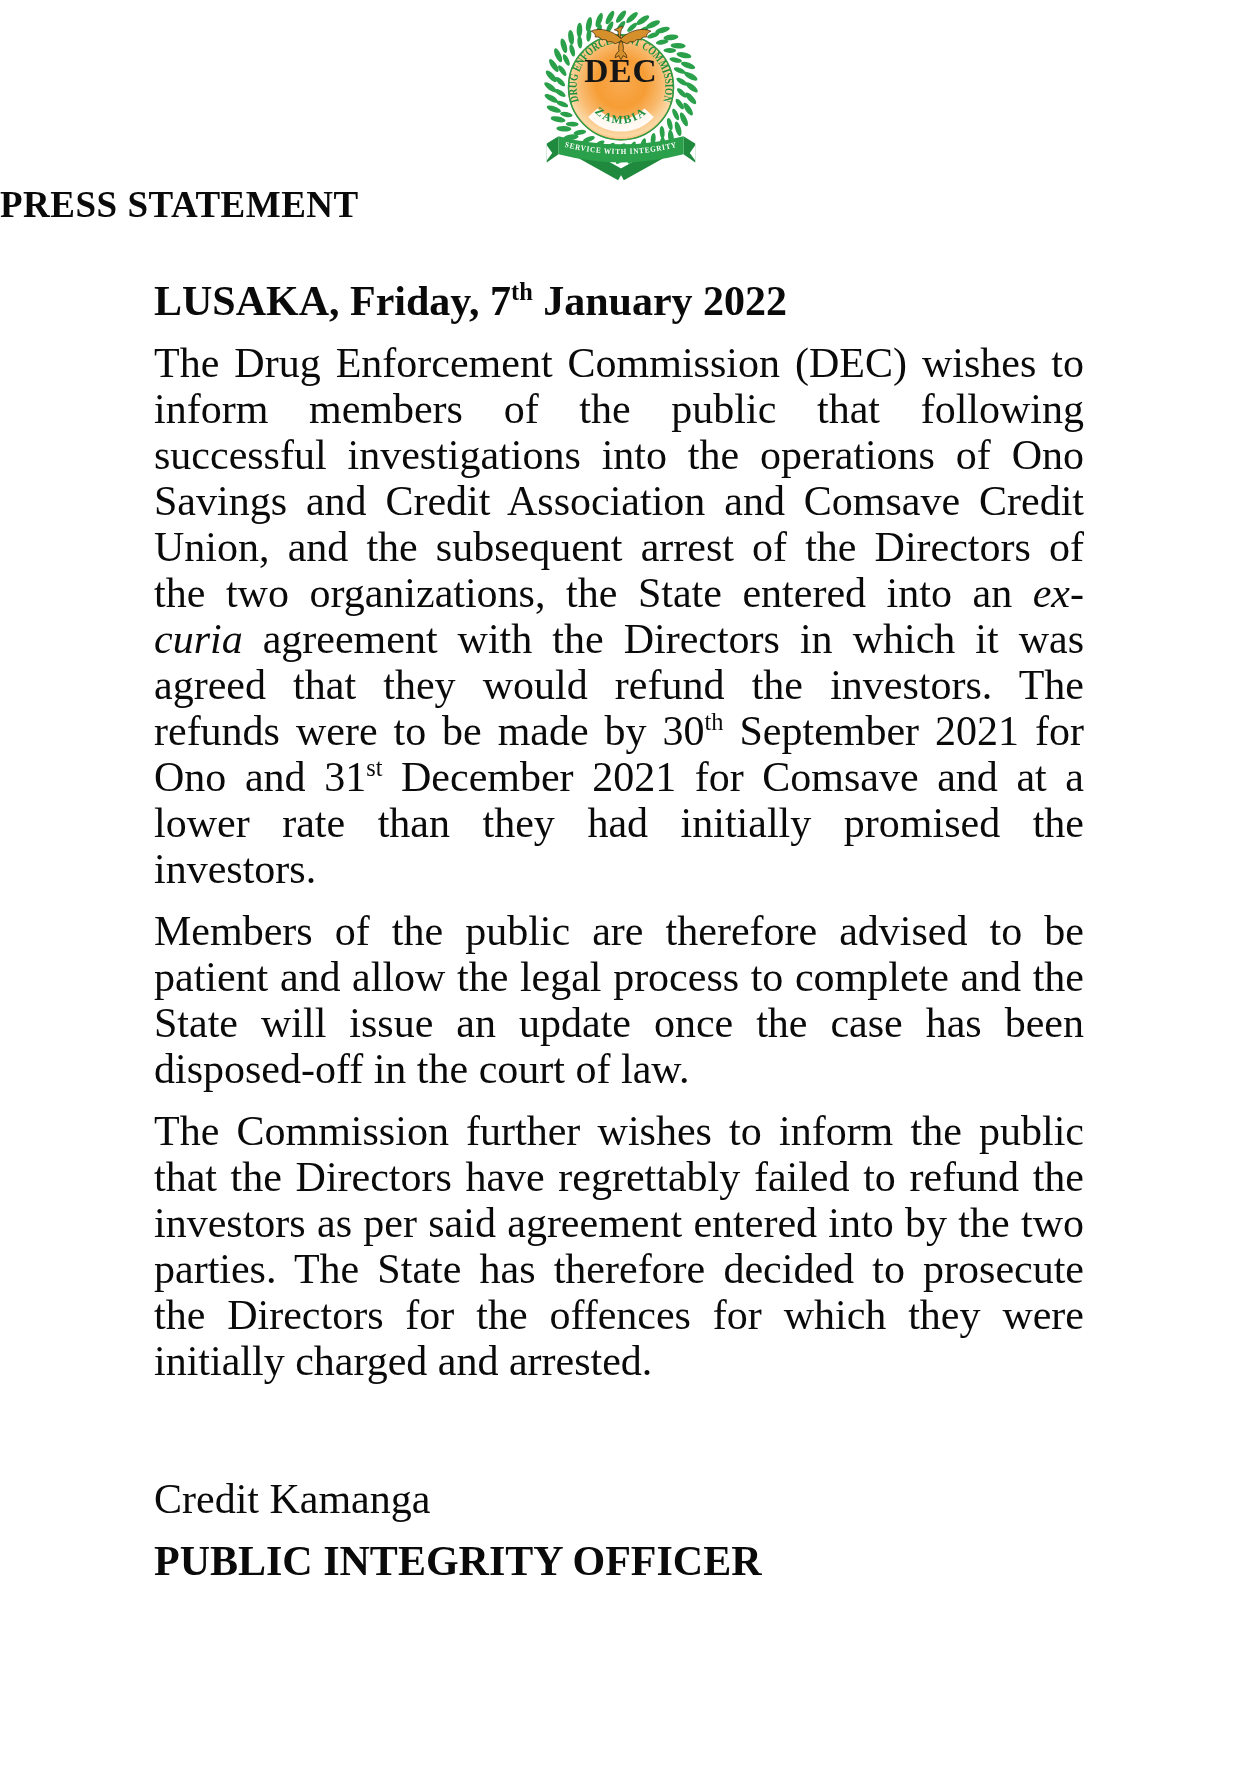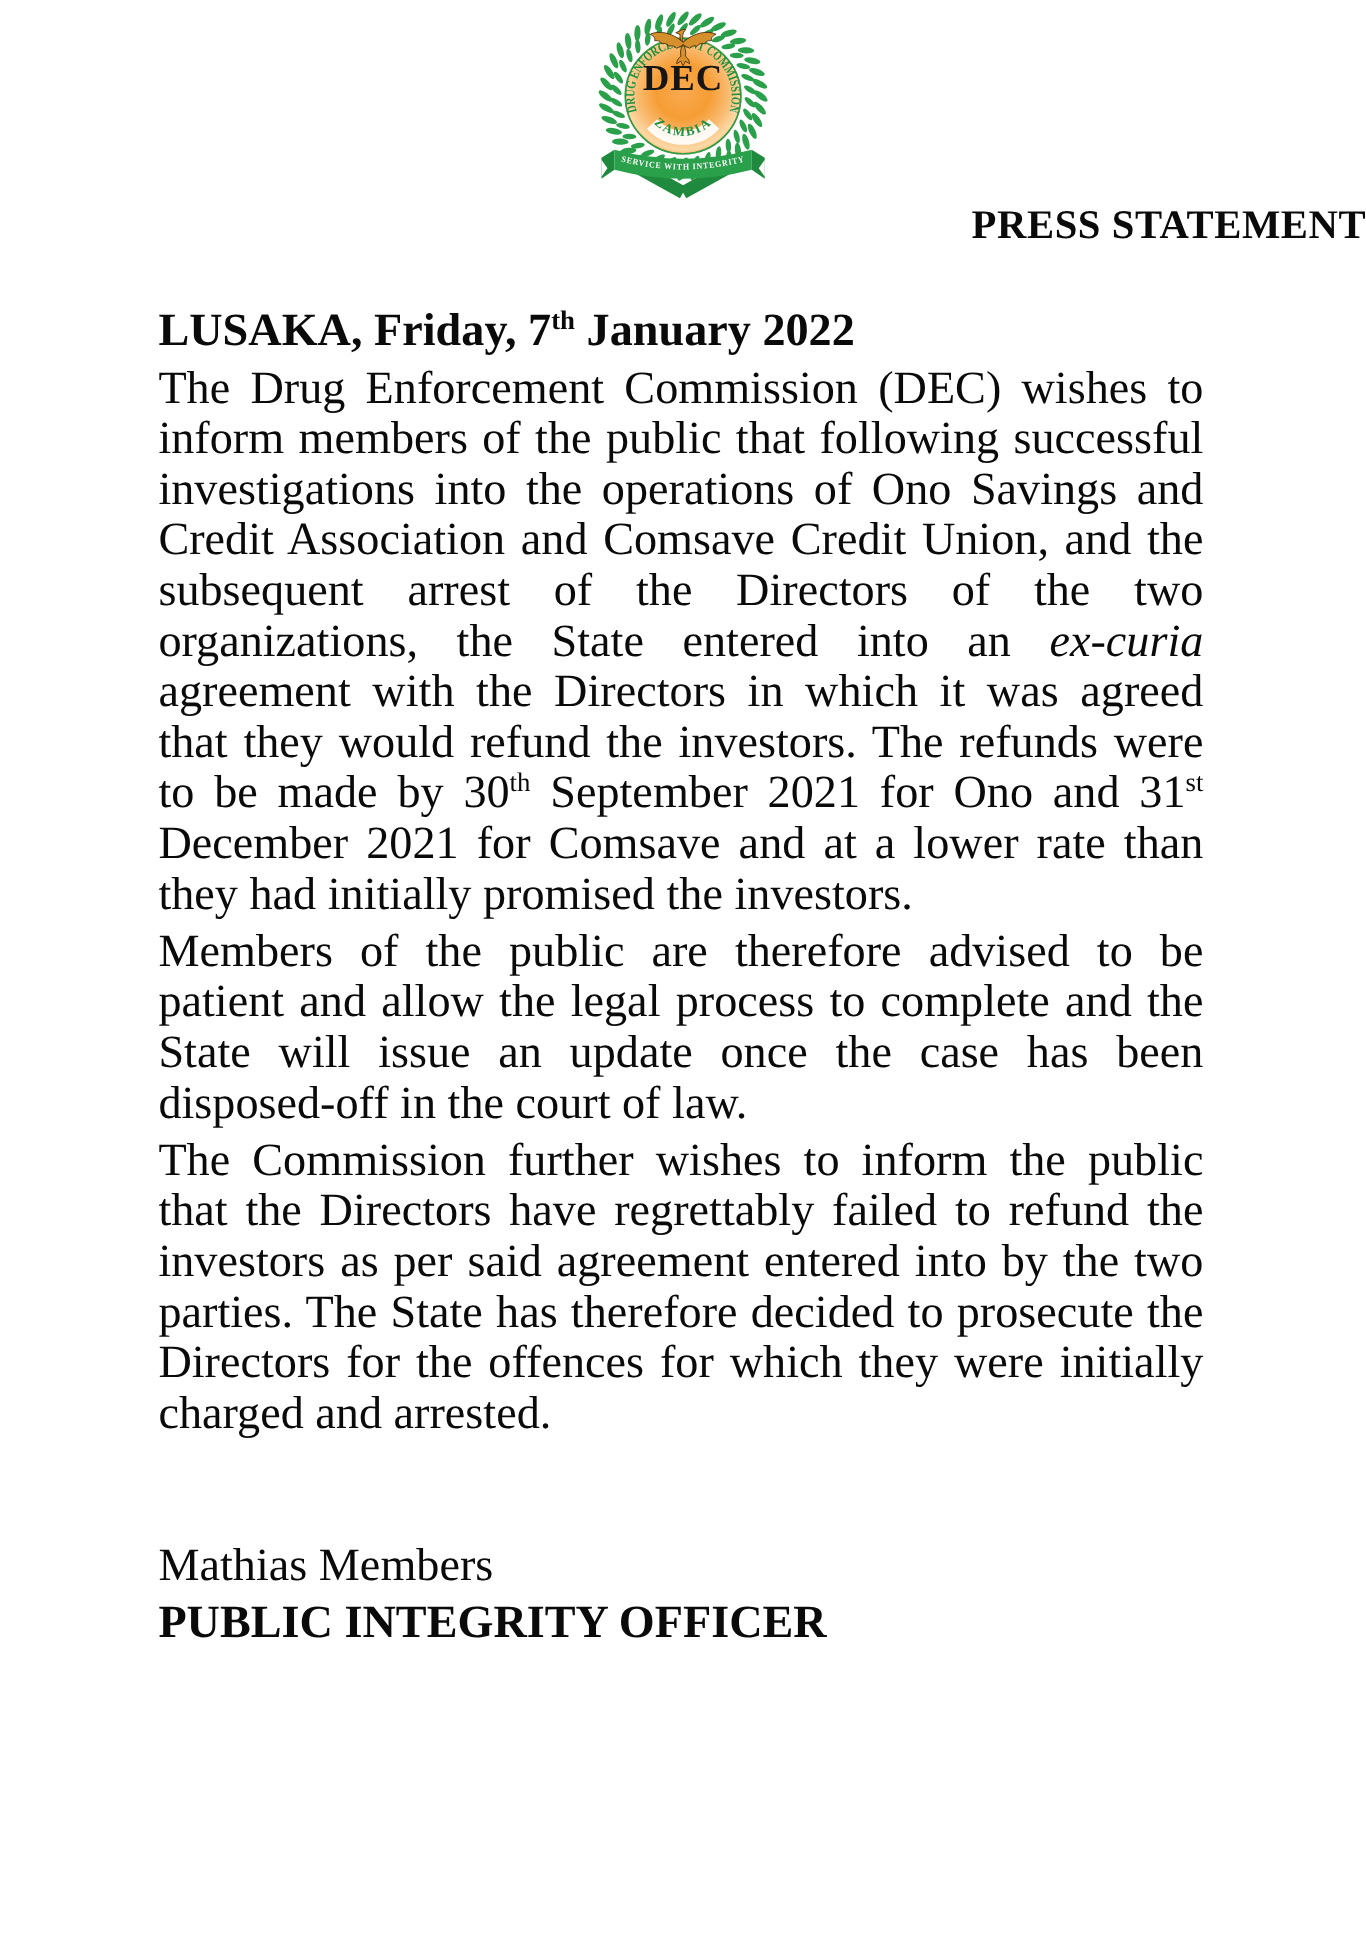--- a/index.html
+++ b/index.html
@@ -9,34 +9,34 @@
     height:1777px;
     background:#ffffff;
     overflow:hidden;
     font-family:"Liberation Serif","DejaVu Serif",serif;
     color:#0a0a0a;
   }
   .logo-wrap { width:172px; margin:4px auto 0; }
   .logo-wrap svg { display:block; width:172px; height:auto; }
   .press-heading {
     margin:0; padding:0;
-    text-align:right;
+    text-align:left;
     font-size:37px;
     line-height:44px;
     font-weight:bold;
     letter-spacing:0.5px;
   }
   .content {
     margin:51px 0 0 138px;
     width:962px;
     font-size:42px;
     line-height:46px;
     text-align:justify;
   }
-  .content p { margin:6px; padding:0; }
+  .content p { margin:16px; padding:0; }
   .dateline { font-weight:bold; }
   .sup {
     font-size:58%;
     vertical-align:super;
     line-height:0;
   }
   .em { font-style:italic; }
   .signature { margin-top:92px; }
   .signature .sig-title { font-weight:bold; }
 </style>
@@ -174,18 +174,18 @@
   <div class="content">
     <p class="dateline"><span>LUSAKA, Friday, 7</span><span class="sup">th</span><span> January 2022</span></p>
 
     <p><span>The Drug Enforcement Commission (DEC) wishes to inform members of the public that following successful investigations into the operations of Ono Savings and Credit Association and Comsave Credit Union, and the subsequent arrest of the Directors of the two organizations, the State entered into an </span><span class="em">ex-curia</span><span> agreement with the Directors in which it was agreed that they would refund the investors. The refunds were to be made by 30</span><span class="sup">th</span><span> September 2021 for Ono and 31</span><span class="sup">st</span><span> December 2021 for Comsave and at a lower rate than they had initially promised the investors.</span></p>
 
     <p>Members of the public are therefore advised to be patient and allow the legal process to complete and the State will issue an update once the case has been disposed-off in the court of law.</p>
 
     <p>The Commission further wishes to inform the public that the Directors have regrettably failed to refund the investors as per said agreement entered into by the two parties. The State has therefore decided to prosecute the Directors for the offences for which they were initially charged and arrested.</p>
 
     <div class="signature">
-      <p>Mathias Members</p>
+      <p>Credit Kamanga</p>
       <p class="sig-title">PUBLIC INTEGRITY OFFICER</p>
     </div>
   </div>
 
 </div>
 
 </body></html>

